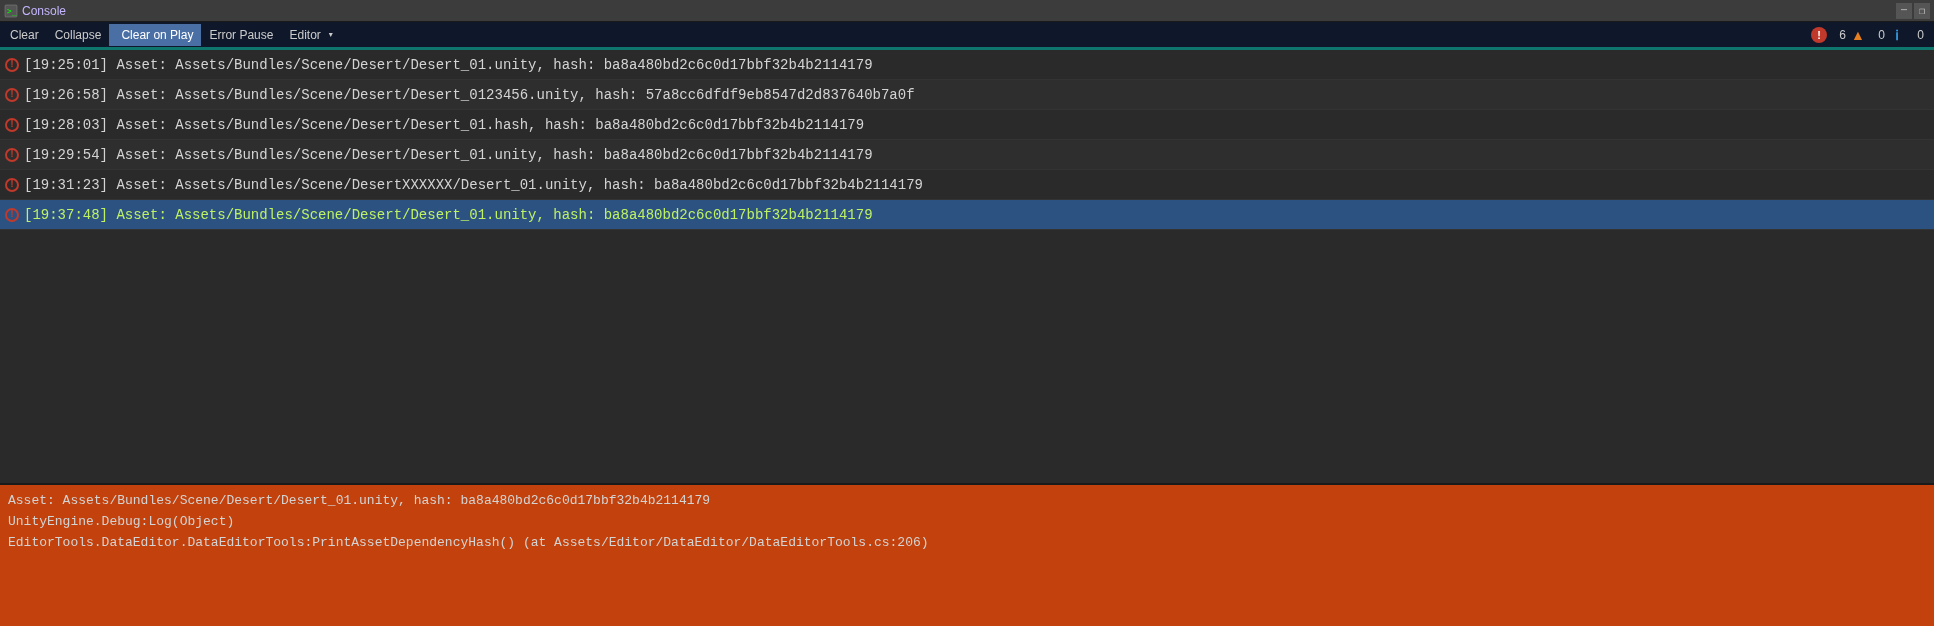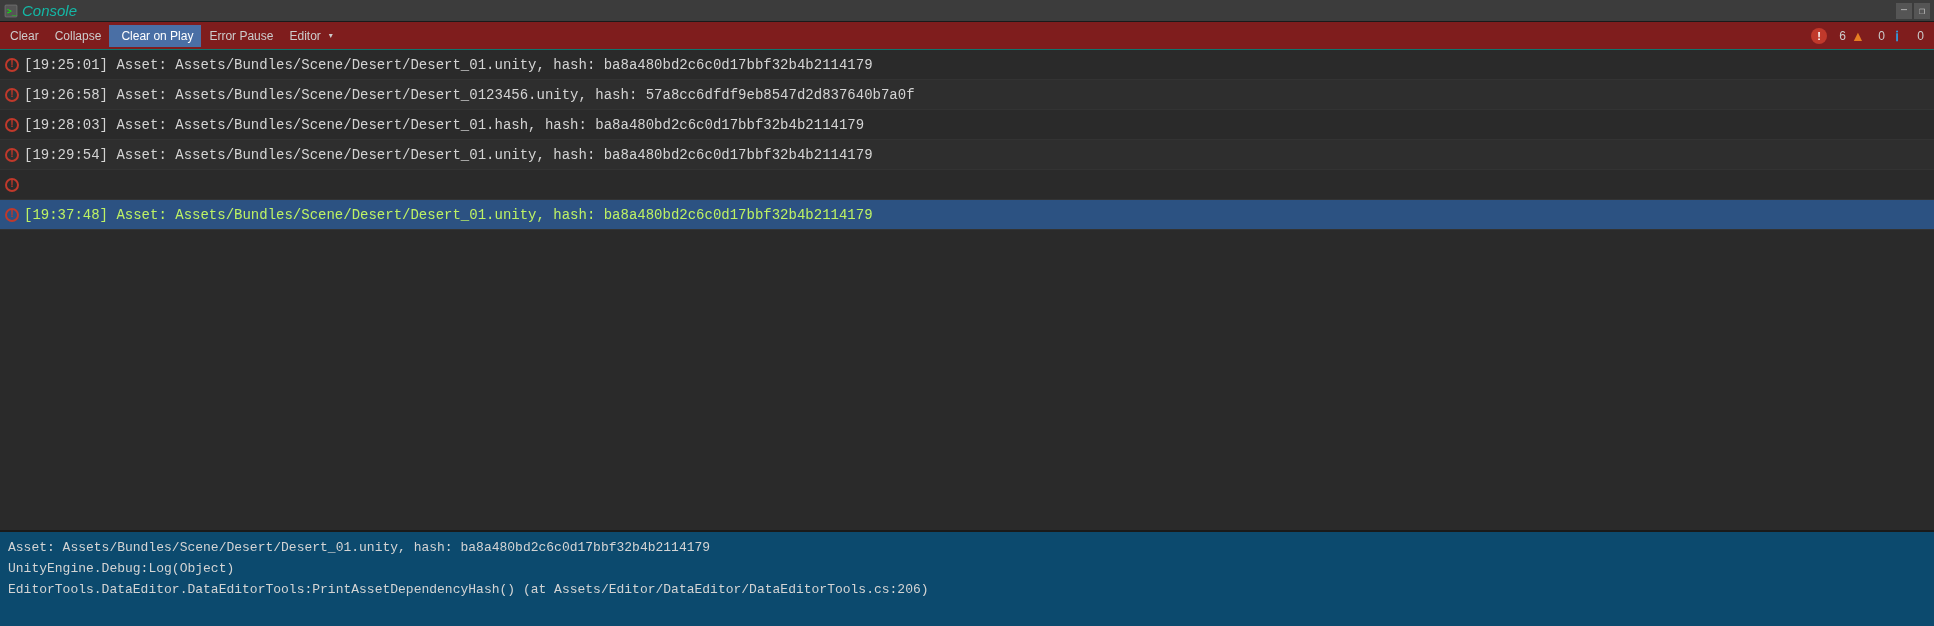--- a/index.html
+++ b/index.html
@@ -38,24 +38,23 @@
     .title-bar-icon {
       width: 14px;
       height: 14px;
       margin-right: 4px;
       display: flex;
       align-items: center;
       justify-content: center;
     }
 
     .title-text {
-      font-size: 15px;
-      color: #14b8a6;
+      font-size: 12px;
+      color: #c4b5fd;
       font-family: Arial, sans-serif;
-      font-style: italic;
     }
 
     .window-controls {
       margin-left: auto;
       display: flex;
       align-items: center;
       gap: 2px;
     }
 
     .win-btn {
@@ -64,26 +63,26 @@
       background: #555;
       display: flex;
       align-items: center;
       justify-content: center;
       font-size: 10px;
       color: #ccc;
       cursor: pointer;
     }
 
     .toolbar {
-      background: #7f1d1d;
+      background: #0f172a;
       display: flex;
       align-items: center;
       height: 28px;
       padding: 0 2px;
-      border-bottom: 1px solid #0f766e;
+      border-bottom: 3px solid #0f766e;
     }
 
     .toolbar-btn {
       height: 22px;
       padding: 0 8px;
       background: transparent;
       border: none;
       color: #ccc;
       font-size: 12px;
       font-family: Arial, sans-serif;
@@ -201,22 +200,22 @@
       font-size: 14px;
       color: #d4d4d4;
       font-family: 'Consolas', 'Courier New', monospace;
     }
 
     .log-entry.selected .log-text {
       color: #bef264;
     }
 
     .detail-panel {
-      height: 96px;
-      background: #0c4a6e;
+      height: 143px;
+      background: #c2410c;
       border-top: 2px solid #1a1a1a;
       padding: 6px 8px;
       overflow-y: auto;
     }
 
     .detail-text {
       font-size: 13px;
       color: #d4d4d4;
       font-family: 'Consolas', 'Courier New', monospace;
       line-height: 1.6;
@@ -303,20 +302,21 @@
       <div class="log-entry alternate">
         <div class="log-icon">
           <div class="error-circle">!</div>
         </div>
         <span class="log-text">[19:29:54] Asset: Assets/Bundles/Scene/Desert/Desert_01.unity, hash: ba8a480bd2c6c0d17bbf32b4b2114179</span>
       </div>
       <div class="log-entry">
         <div class="log-icon">
           <div class="error-circle">!</div>
         </div>
+        <span class="log-text">[19:31:23] Asset: Assets/Bundles/Scene/DesertXXXXXX/Desert_01.unity, hash: ba8a480bd2c6c0d17bbf32b4b2114179</span>
       </div>
       <div class="log-entry selected">
         <div class="log-icon">
           <div class="error-circle">!</div>
         </div>
         <span class="log-text">[19:37:48] Asset: Assets/Bundles/Scene/Desert/Desert_01.unity, hash: ba8a480bd2c6c0d17bbf32b4b2114179</span>
       </div>
     </div>
 
   <div class="detail-panel">

